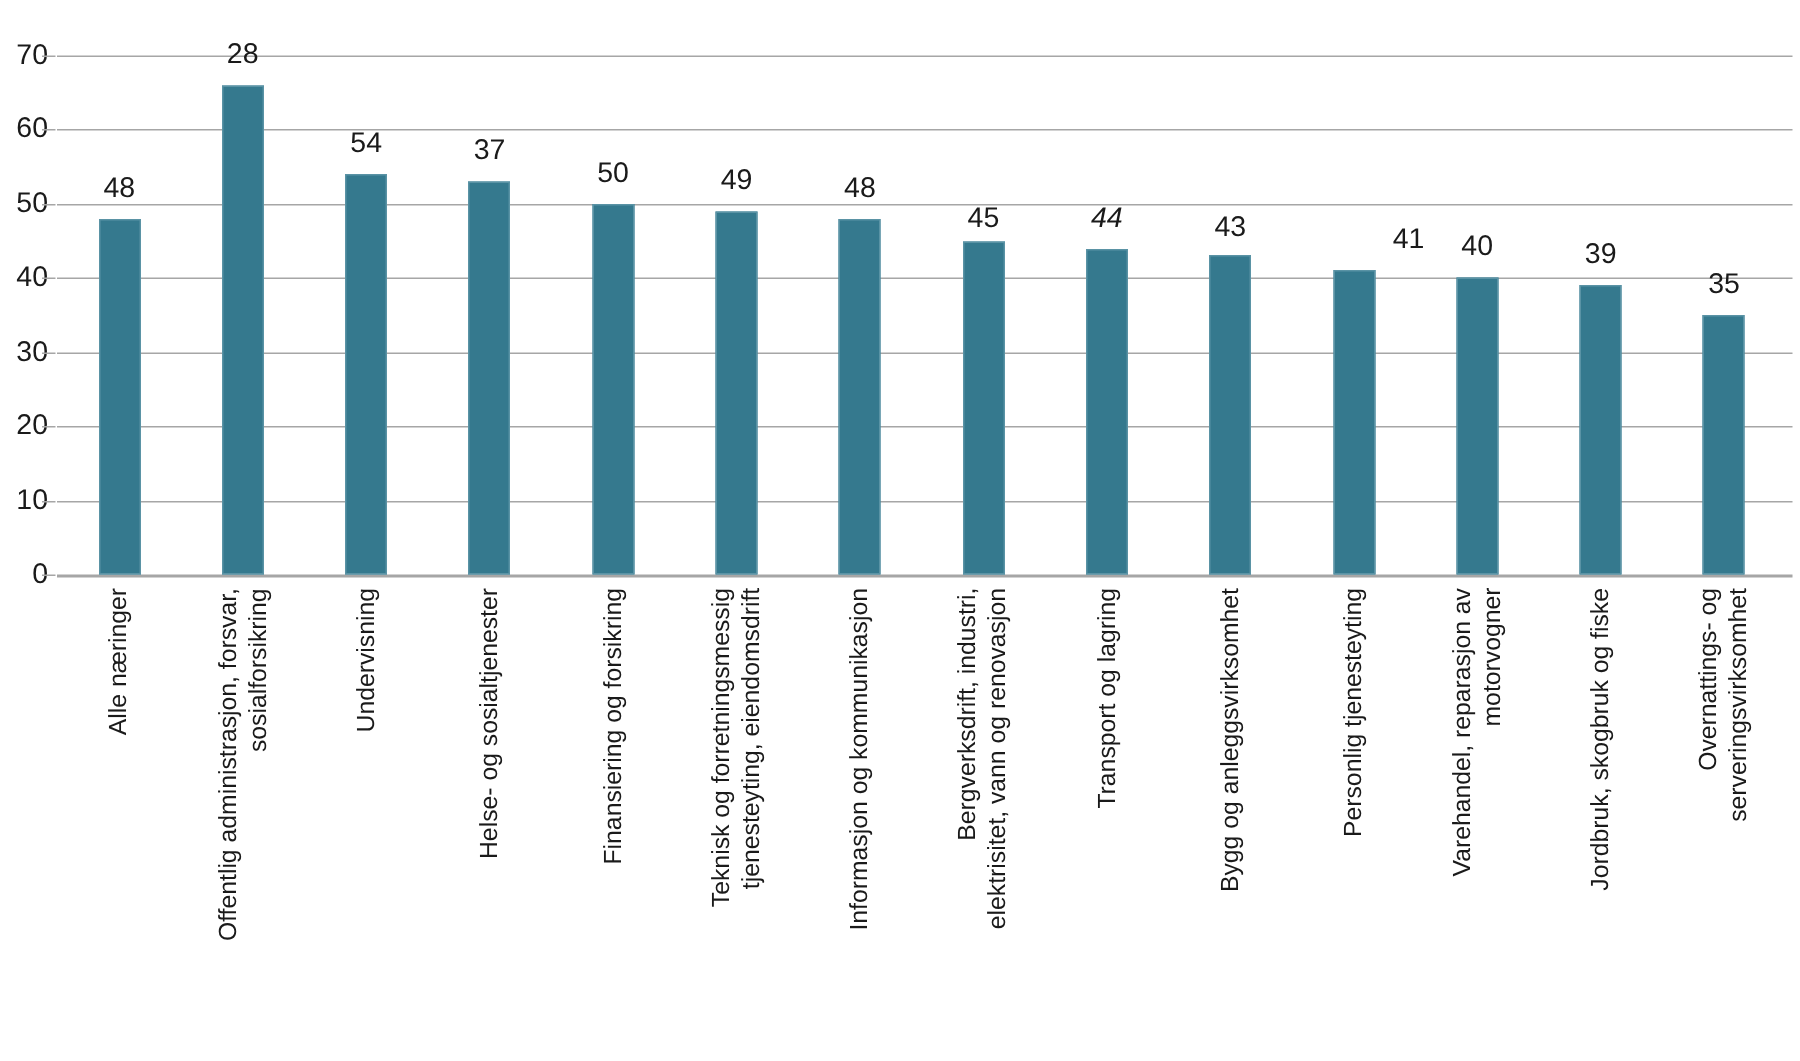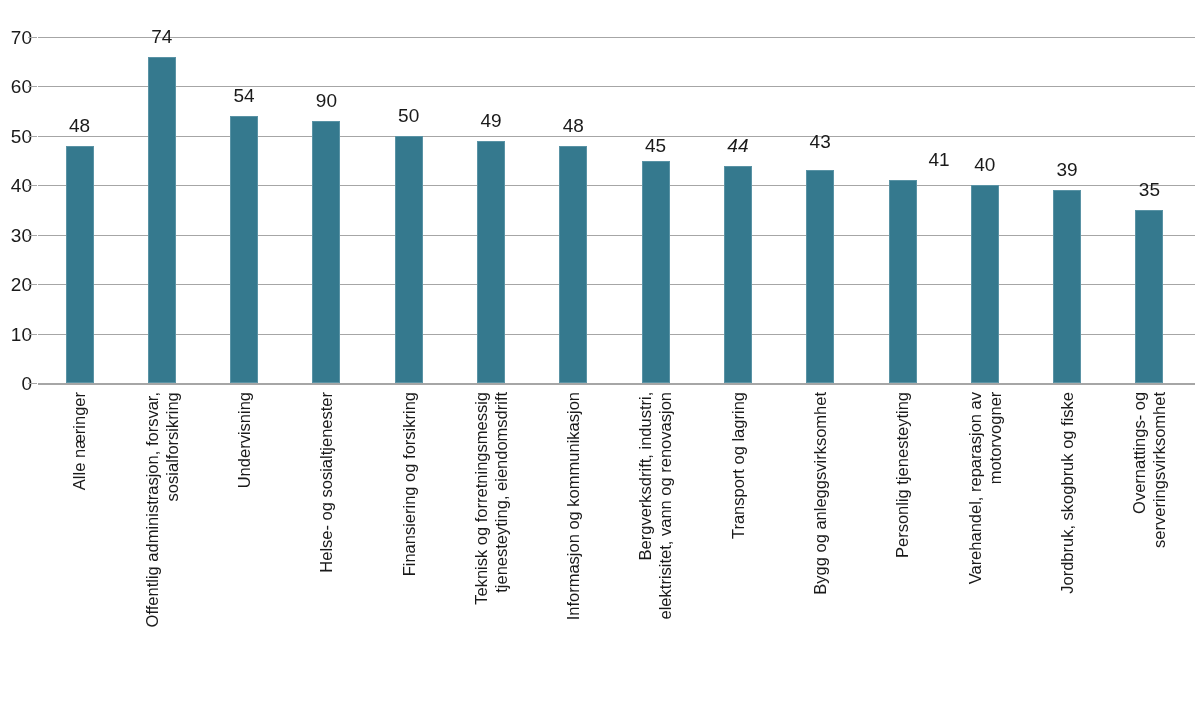--- a/index.html
+++ b/index.html
@@ -147,29 +147,29 @@
       <div class="tickmark" style="top: 333.571px;"></div>
       <div class="tickmark" style="top: 284.143px;"></div>
       <div class="tickmark" style="top: 234.714px;"></div>
       <div class="tickmark" style="top: 185.286px;"></div>
       <div class="tickmark" style="top: 135.857px;"></div>
       <div class="tickmark" style="top: 86.4286px;"></div>
       <div class="tickmark" style="top: 37px;"></div>
     </div>
   <div id="value-labels">
       <div class="bar-value" style="left: 79.5px; top: 115.743px;">48</div>
-      <div class="bar-value" style="left: 161.8px; top: 26.7714px;">74</div>
+      <div class="bar-value" style="left: 161.8px; top: 26.7714px;">28</div>
       <div class="bar-value" style="left: 244.1px; top: 86.0857px;">54</div>
-      <div class="bar-value" style="left: 326.4px; top: 91.0286px;">90</div>
+      <div class="bar-value" style="left: 326.4px; top: 91.0286px;">37</div>
       <div class="bar-value" style="left: 408.7px; top: 105.857px;">50</div>
       <div class="bar-value" style="left: 491px; top: 110.8px;">49</div>
       <div class="bar-value" style="left: 573.3px; top: 115.743px;">48</div>
       <div class="bar-value" style="left: 655.6px; top: 136px;">45</div>
       <div class="bar-value" style="left: 737.9px; top: 135.514px; font-style: italic;">44</div>
-      <div class="bar-value" style="left: 820.2px; top: 132px; text-align: center;">43</div>
+      <div class="bar-value" style="left: 820.2px; top: 142px; text-align: center;">43</div>
       <div class="bar-value" style="left: 939px; top: 150.343px; text-align: right;">41</div>
       <div class="bar-value" style="left: 984.8px; top: 155.286px;">40</div>
       <div class="bar-value" style="left: 1067.1px; top: 160.229px; text-align: right;">39</div>
       <div class="bar-value" style="left: 1149.4px; top: 180px;">35</div>
     </div>
   <div id="cat-labels">
       <div class="cat-label-wrap" style="left: 38.35px; width: 82.3px;">
         <div class="cat-label">Alle næringer</div>
       </div>
       <div class="cat-label-wrap" style="left: 120.65px; width: 82.3px;">

